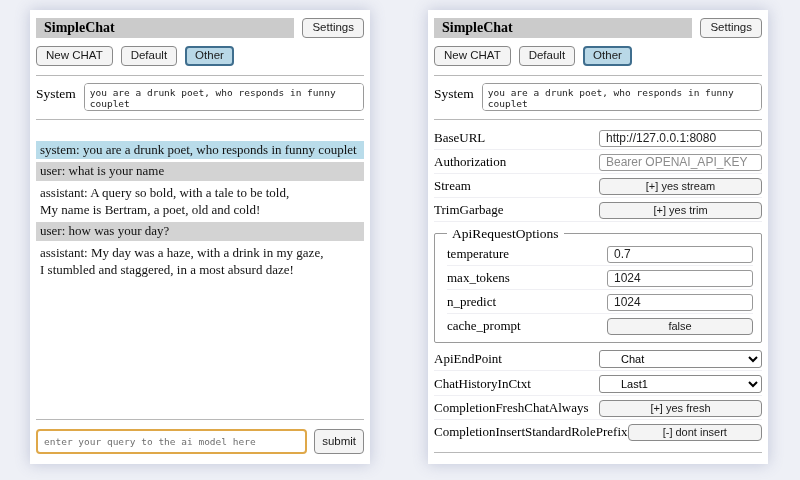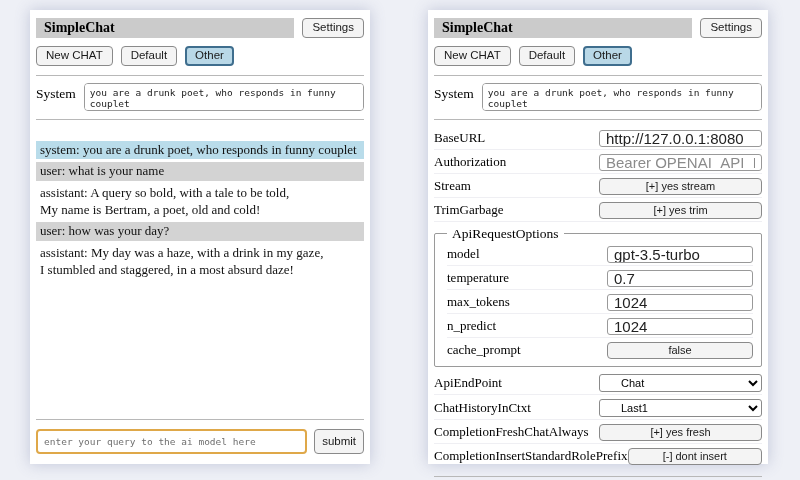--- a/index.html
+++ b/index.html
@@ -63,21 +63,21 @@
   
   .settings { flex:1; font-size:13px; }
   .srow {
     display:flex; justify-content:space-between; align-items:center;
     padding:2px 0; margin:2px 0; border-bottom:1px solid #efeff3; min-height:20px;
   }
   .srow:last-child { border-bottom:none; }
   .srow .lbl { color:#000; }
   .ctrl { width:163px; }
   input.ctrl {
-    font-family:"Liberation Sans", sans-serif; font-size:15px; color:#222;
+    font-family:"Liberation Sans", sans-serif; font-size:12px; color:#222;
     border:1px solid #999; border-radius:3px; padding:2px 6px; height:17px; outline:none;
   }
   input.ctrl::placeholder { color:#8b8b8b; }
   button.ctrl { height:17px; padding:0; text-align:center; font-size:11px; }
   select.ctrl {
     height:18px; font-family:"Liberation Sans", sans-serif; font-size:11px;
     border:1px solid #8a8a8a; border-radius:3px; background:#fff; padding:0 17px;
   }
   fieldset.aro {
     border:1px solid #9a9a9a; border-radius:2px;
@@ -154,24 +154,20 @@
         <button class="btn ctrl">[+] yes stream</button>
       </div>
       <div class="srow">
         <span class="lbl">TrimGarbage</span>
         <button class="btn ctrl">[+] yes trim</button>
       </div>
 
       <fieldset class="aro">
         <legend>ApiRequestOptions</legend>
         <div class="srow">
-          <span class="lbl">model</span>
-          <input class="ctrl" value="gpt-3.5-turbo" style="">
-        </div>
-        <div class="srow">
           <span class="lbl">temperature</span>
           <input class="ctrl" value="0.7" style="">
         </div>
         <div class="srow">
           <span class="lbl">max_tokens</span>
           <input class="ctrl" value="1024" style="">
         </div>
         <div class="srow">
           <span class="lbl">n_predict</span>
           <input class="ctrl" value="1024" style="">

